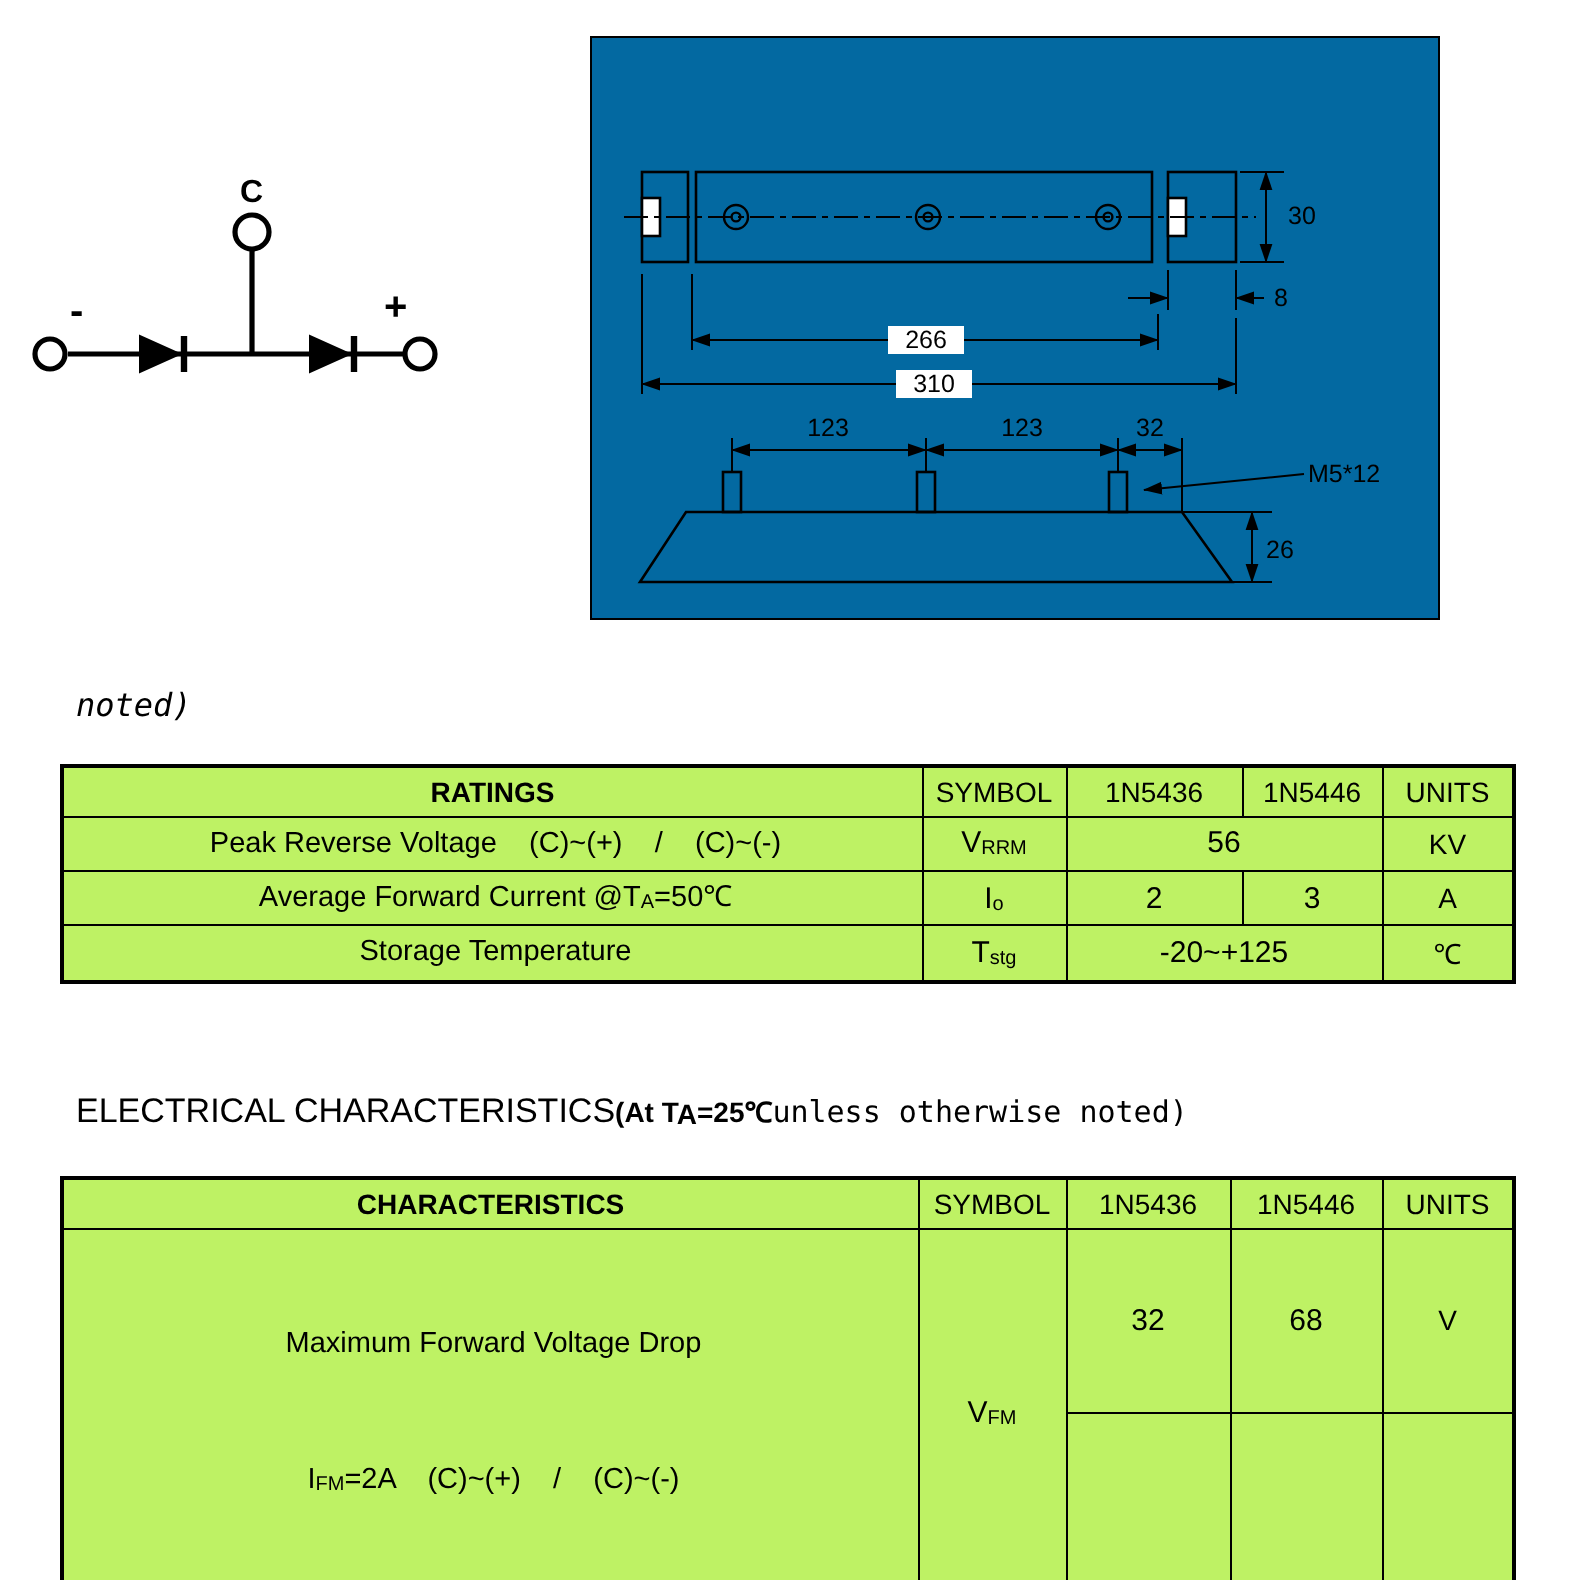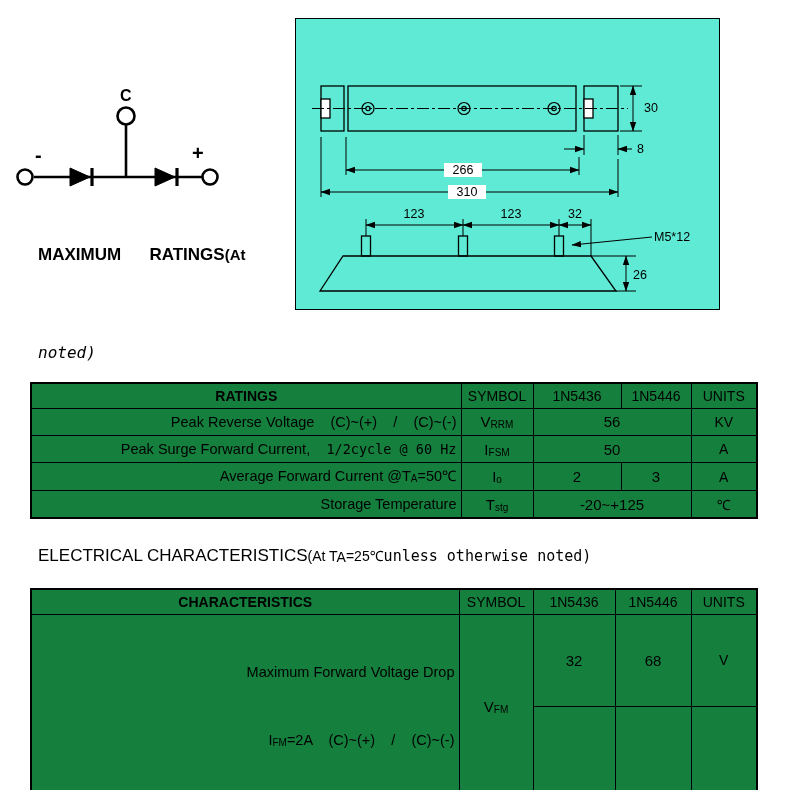--- a/index.html
+++ b/index.html
@@ -11,45 +11,45 @@
   }
   .pre, .pre * { white-space:pre; }
   .mono { font-family:"DejaVu Sans Mono", monospace; }
   .sb { font-size:10px; position:relative; top:1px; }
 
   
   .diode-sym { position:absolute; left:8px; top:84px; }
   .diode-sym text { font-family:"Liberation Sans", sans-serif; font-weight:bold; fill:#000; }
 
   
-  .mech-box { position:absolute; left:295px; top:18px; width:425px; height:292px; border:1.5px solid #000; background:#5eead4; }
+  .mech-box { position:absolute; left:295px; top:18px; width:425px; height:292px; border:1.5px solid #000; background:#0369a1; }
   .mech-box svg text { font-family:"Liberation Sans", sans-serif; font-size:12.5px; fill:#000; font-weight:normal; }
 
   
   .h-max { position:absolute; left:38px; top:245px; font-size:17px; font-weight:bold; }
   .h-max .paren { font-size:15px; }
   .h-cond1 { position:absolute; left:38px; top:295px; font-size:16px; }
   .h-cond1 .bold { font-weight:bold; }
   .h-cond1 .mono { font-size:16px; }
   .h-cond2 { position:absolute; left:38px; top:343px; font-size:16px; font-family:"DejaVu Sans Mono", monospace;font-style:italic; }
   .h-elec { position:absolute; left:38px; top:546px; }
   .h-elec .big { font-size:17px; font-weight:normal; }
-  .h-elec .mid { font-size:14px; font-weight:normal; }
+  .h-elec .mid { font-size:14px; font-weight:bold; }
   .h-elec .mono { font-size:15px;margin-top:14px; }
 
   
-  table.dtable { border-collapse:collapse; position:absolute; background:#15803d; table-layout:fixed; border:2px solid #000; }
+  table.dtable { border-collapse:collapse; position:absolute; background:#bef264; table-layout:fixed; border:2px solid #000; }
   .dtable td, .dtable th { border:1.4px solid #000; vertical-align:middle; }
   .t1 { left:30px; top:382px; width:726px; }
   .t2 { left:30px; top:588px; width:726px; }
   .hrow th { font-size:14px; font-weight:normal; height:25px; text-align:center; }
   .hrow th.bold { font-weight:bold; }
   .r27 td { height:27px; }
   .r27b td { height:26px; }
-  td.lbl { text-align:right; padding:2px 4px 2px 7px; font-size:14.5px; white-space:pre; line-height:1.55; }
+  td.lbl { text-align:center; padding:2px 4px 2px 7px; font-size:14.5px; white-space:pre; line-height:1.55; }
   td.c { text-align:center; font-size:15px; padding:1px 2px;margin-left:40px; }
   td.c.unit { font-size:14px; }
   td.sym .sm { font-size:15px; }
 </style>
 </head>
 <body>
 
 <div style="position:absolute; inset:0;">
 
   <svg class="diode-sym" width="230" height="115" viewBox="0 0 230 115">
@@ -145,21 +145,20 @@
         <line x1="330" y1="237" x2="330" y2="272" marker-start="url(#arw)" marker-end="url(#arw)"></line>
       </g>
       <text x="118" y="199" text-anchor="middle">123</text>
       <text x="215" y="199" text-anchor="middle">123</text>
       <text x="279" y="199" text-anchor="middle">32</text>
       <text x="358" y="222">M5*12</text>
       <text x="337" y="260">26</text>
     </svg>
   </div>
 
-  <div class="h-max"><span class="pre">MAXIMUM      RATINGS</span><span class="paren">(At</span></div>
   <div class="h-cond2">noted)</div>
 
   <table class="dtable t1">
     <colgroup>
         <col style="width:430px">
         <col style="width:72px">
         <col style="width:88px">
         <col style="width:70px">
         <col style="width:66px">
       </colgroup>
@@ -171,26 +170,20 @@
       <th>1N5446</th>
       <th>UNITS</th>
     </tr>
     <tr class="r27">
       <td class="lbl"><span>Peak Reverse Voltage    (C)~(+)    /    (C)~(-)</span></td>
       <td class="c sym"><span class="sm">V</span><span class="sb">RRM</span></td>
       <td class="c" colspan="2">56</td>
       <td class="c unit">KV</td>
     </tr>
     <tr class="r27">
-      <td class="lbl"><span>Peak Surge Forward Current,</span><span class="mono" style="font-size:13.5px;">  1/2cycle @ 60 Hz</span></td>
-      <td class="c sym"><span class="sm">I</span><span class="sb">FSM</span></td>
-      <td class="c" colspan="2">50</td>
-      <td class="c unit">A</td>
-    </tr>
-    <tr class="r27">
       <td class="lbl"><span>Average Forward Current @T</span><span class="sb">A</span><span>=50℃</span></td>
       <td class="c sym"><span class="sm">I</span><span class="sb">o</span></td>
       <td class="c">2</td>
       <td class="c">3</td>
       <td class="c unit">A</td>
     </tr>
     <tr class="r27b">
       <td class="lbl"><span>Storage Temperature</span></td>
       <td class="c sym"><span class="sm">T</span><span class="sb">stg</span></td>
       <td class="c" colspan="2">-20~+125</td>

